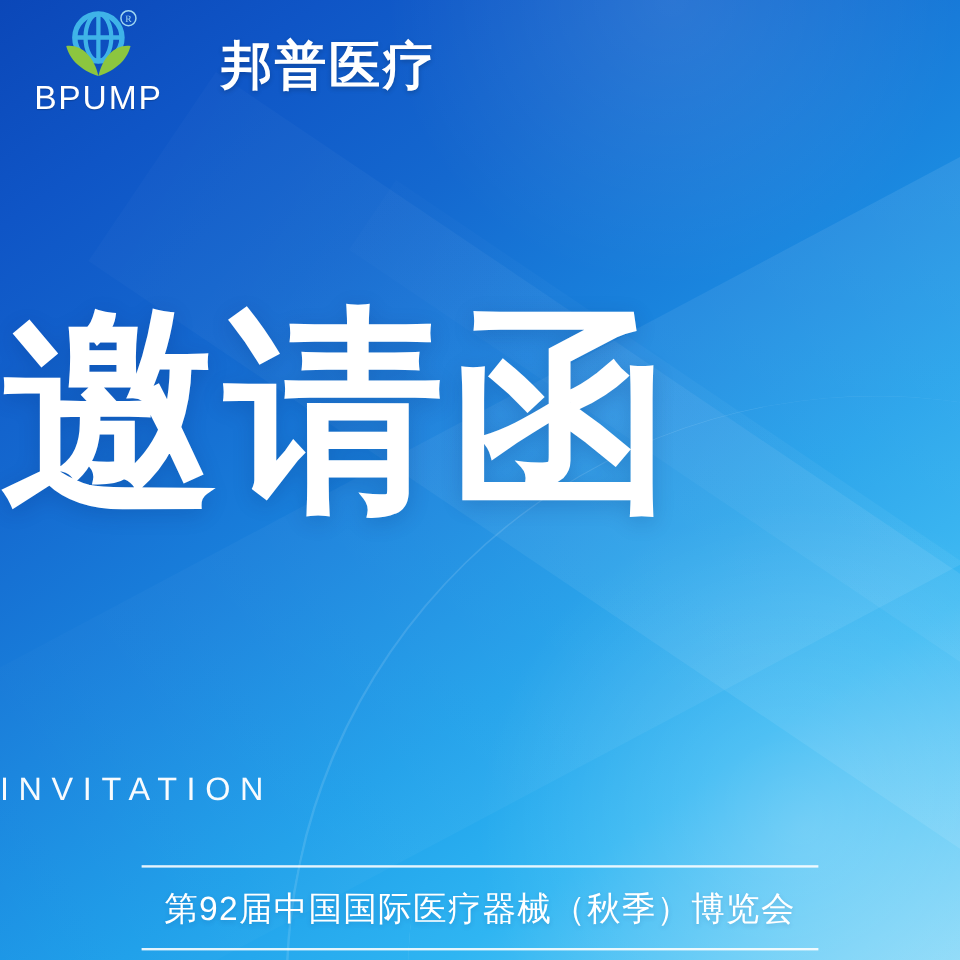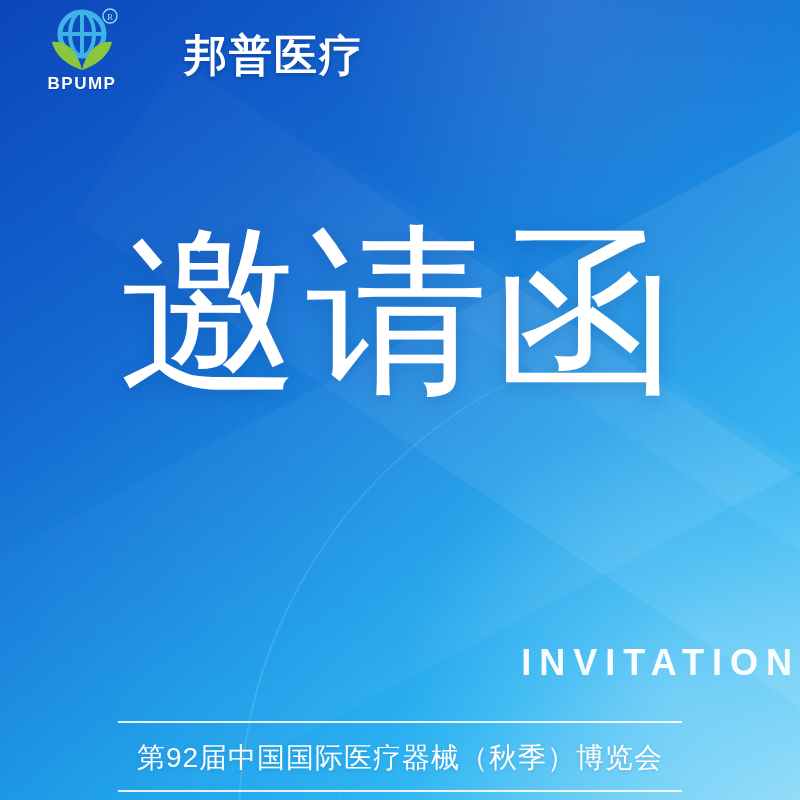--- a/index.html
+++ b/index.html
@@ -109,47 +109,47 @@
     width: 92px;
     height: 88px;
     display: flex;
     flex-direction: column;
     align-items: center;
     justify-content: flex-start;
   }
   .logo-svg { display: block; }
   .logo-word {
     color: #ffffff;
-    font-size: 17px;
-    font-weight: bold;
+    font-size: 28px;
+    font-weight: normal;
     letter-spacing: 1.5px;
     line-height: 1;
     margin-top: 1px;
     text-shadow: 0 1px 1px rgba(0,0,0,0.22);
   }
   .brand-name {
     color: #ffffff;
     font-size: 43px;
     font-weight: bold;
     letter-spacing: 2px;
     line-height: 1;
     margin-top: 6px;
     text-shadow: 0 2px 4px rgba(0,0,0,0.20);
     margin-left: 40px;
   }
 
   
   .main-title {
     position: absolute;
     left: 0; right: 0;
-    top: 220px;
-    text-align: center;
+    top: 252px;
+    text-align: left;
     color: #ffffff;
     font-size: 182px;
-    font-weight: normal;
+    font-weight: bold;
     letter-spacing: 6px;
     line-height: 1;
     z-index: 4;
     text-shadow: 0 4px 18px rgba(0,40,110,0.20);
   }
 
   
   .tagline {
     position: absolute;
     left: 0; right: 0;
@@ -162,24 +162,24 @@
     line-height: 1;
     z-index: 4;
     text-shadow: 0 2px 8px rgba(0,40,110,0.18);
   }
 
   
   .eng {
     position: absolute;
     left: 0; right: 0;
     top: 645px;
-    text-align: right;
-    color: #ffffff;
-    font-size: 36px;
-    font-weight: bold;
+    text-align: left;
+    color: #ffffff;
+    font-size: 27px;
+    font-weight: normal;
     letter-spacing: 8px;
     line-height: 1;
     z-index: 4;
     opacity: 0.97;
   }
 
   
   .footer {
     position: absolute;
     left: 118px;

